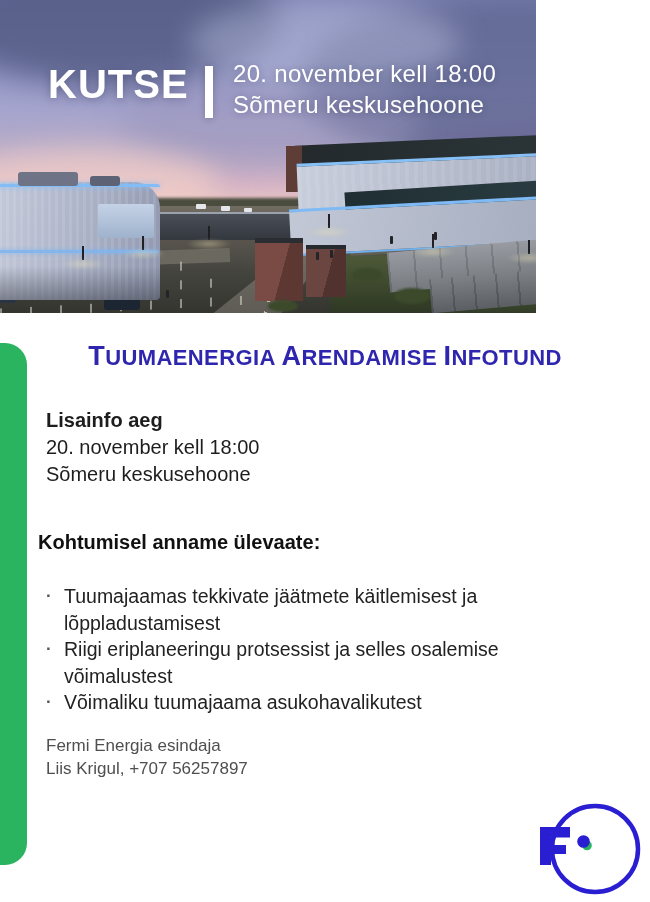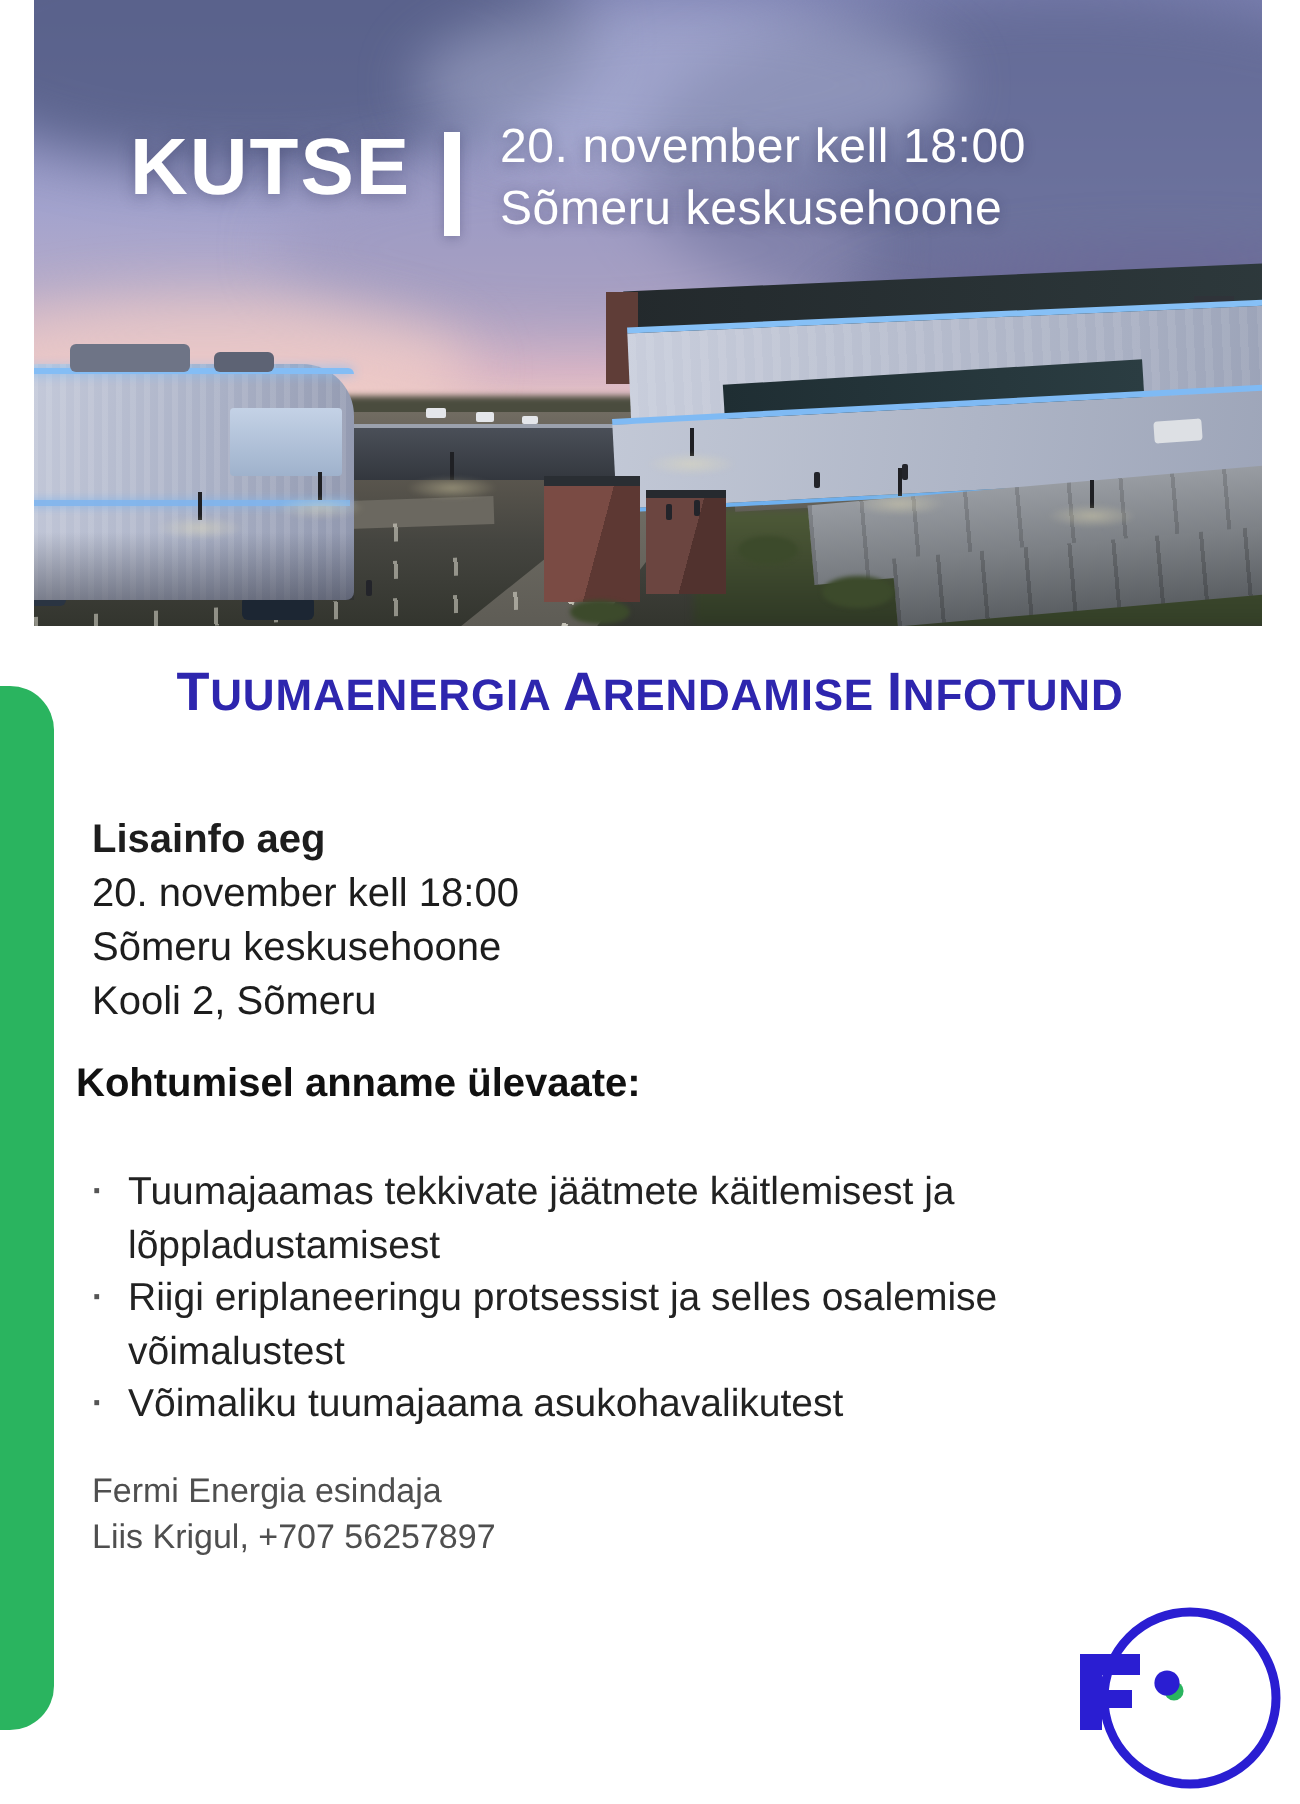--- a/index.html
+++ b/index.html
@@ -7,21 +7,21 @@
     --blue:#2a1ed2;
     --indigo:#2e26ae;
   }
   html,body{margin:0;padding:0;background:#ffffff;}
   .poster{
     position:relative;width:650px;height:902px;background:#ffffff;overflow:hidden;
     font-family:"Liberation Sans",sans-serif;
   }
 
   
-  .hero{position:absolute;left:17px;top:0;width:614px;height:313px;overflow:hidden;text-decoration:underline;}
+  .hero{position:absolute;left:0;top:0;width:536px;height:313px;overflow:hidden;text-decoration:underline;}
   .sky{position:absolute;left:0;top:0;width:100%;height:210px;
     background:linear-gradient(180deg,#7e83b4 0%,#8f93c2 28%,#a3a3cd 50%,#b4aac9 68%,#d9b6c6 88%,#ecc9c4 100%);}
   .cloud{position:absolute;border-radius:50%;filter:blur(14px);}
   .c1{left:-60px;top:-45px;width:340px;height:130px;background:rgba(80,88,128,.78);}
   .c2{left:300px;top:-5px;width:430px;height:175px;background:rgba(94,101,144,.8);}
   .c3{left:120px;top:78px;width:300px;height:92px;background:rgba(152,147,187,.5);}
   .c4{left:400px;top:128px;width:330px;height:82px;background:rgba(106,100,148,.72);}
   .c5{left:-50px;top:148px;width:270px;height:72px;background:rgba(246,211,200,.6);}
   .c6{left:190px;top:0px;width:270px;height:85px;background:rgba(188,193,224,.45);}
   .treeline{position:absolute;left:0;top:198px;width:100%;height:12px;background:#4a4c3e;filter:blur(1.5px);}
@@ -118,21 +118,21 @@
   .hero-kutse{position:absolute;left:48px;top:62px;color:#fff;font-size:40px;font-weight:800;
     letter-spacing:1px;text-shadow:0 1px 8px rgba(40,40,80,.35);}
   .hero-divider{position:absolute;left:205px;top:66px;width:8px;height:52px;background:#fff;
     box-shadow:0 1px 6px rgba(40,40,80,.3);}
   .hero-when{position:absolute;left:233px;top:58px;color:#fff;font-size:24px;font-weight:500;
     line-height:31px;letter-spacing:.3px;text-shadow:0 1px 6px rgba(40,40,80,.35);}
 
   
   .green-bar{position:absolute;left:0;top:343px;width:27px;height:522px;
     background:var(--green);border-radius:0 22px 22px 0;}
-  .title-row{position:absolute;left:0;top:331px;width:100%;text-align:center;
+  .title-row{position:absolute;left:0;top:341px;width:100%;text-align:center;
     color:var(--indigo);font-weight:800;font-size:22px;letter-spacing:.4px;}
   .title-row .lead{font-size:27px;}
   .details{position:absolute;left:46px;top:407px;font-size:20px;color:#1d1d1d;line-height:27px;}
   .details .head{font-weight:700;}
   .overview-head{position:absolute;left:38px;top:531px;font-size:20px;font-weight:700;color:#111;}
   .bullets{position:absolute;left:46px;top:583px;width:540px;font-size:19.5px;
     line-height:26.5px;color:#222;}
   .bullet-item{display:flex;}
   .bullet-item .dot{flex:0 0 18px;width:18px;color:#555;font-weight:700;font-size:17px;}
   .contact{position:absolute;left:46px;top:735px;font-size:17px;line-height:22.5px;color:#4f4f4f;}
@@ -219,21 +219,20 @@
   </div>
 
   <div class="green-bar"></div>
 
   <div class="title-row"><span class="lead">T</span>UUMAENERGIA <span class="lead">A</span>RENDAMISE <span class="lead">I</span>NFOTUND</div>
 
   <div class="details">
     <div class="head">Lisainfo aeg</div>
     <div>20. november kell 18:00</div>
     <div>Sõmeru keskusehoone</div>
-    <div>Kooli 2, Sõmeru</div>
   </div>
 
   <div class="overview-head">Kohtumisel anname ülevaate:</div>
   <div class="bullets">
     <div class="bullet-item">
       <span class="dot">·</span>
       <span>Tuumajaamas tekkivate jäätmete käitlemisest ja lõppladustamisest</span>
     </div>
     <div class="bullet-item">
       <span class="dot">·</span>

